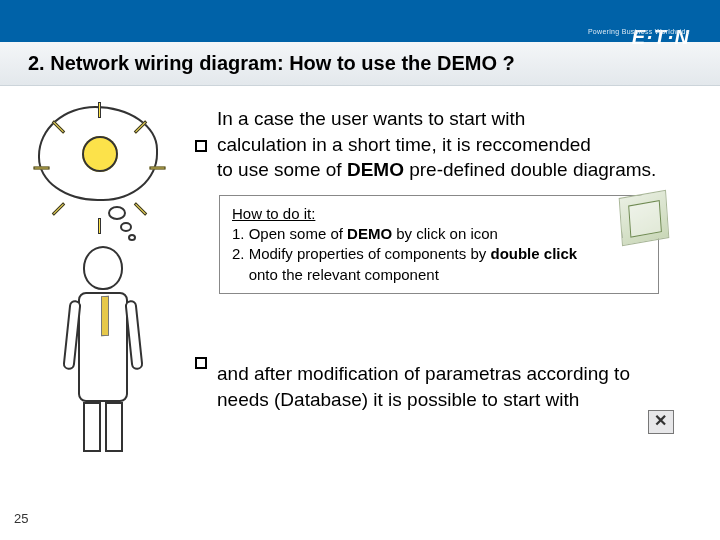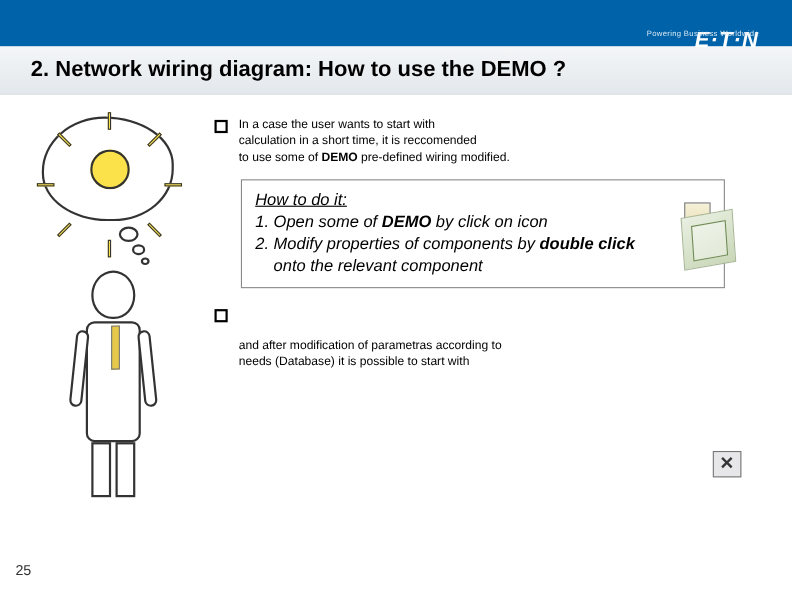--- a/index.html
+++ b/index.html
@@ -155,41 +155,41 @@
     border: 2px solid #333;
     background: #fff;
     margin: 0 2px;
   }
   .right-col {
     margin-left: 165px;
     width: 490px;
   }
   .bullet {
     display: flex;
-    font-size: 11px;
+    font-size: 19px;
     line-height: 1.35;
     margin-bottom: 12px;
+    align-items: center;
   }
   .bullet .sq {
     width: 12px;
     height: 12px;
     border: 2px solid #000;
     flex: 0 0 12px;
     margin-top: 3px;
     margin-right: 10px;
   }
   .howto-box {
     border: 1px solid #888;
     padding: 8px 12px;
     margin: 6px 0 16px 24px;
     width: 440px;
     font-size: 15px;
     line-height: 1.35;
     position: relative;
-    font-style: italic;
   }
   .howto-box .howto-title {
     text-decoration: underline;
   }
   .howto-box .demo-icon-wrap {
     position: absolute;
     right: 12px;
     top: 20px;
   }
   .mini-icon {
@@ -304,21 +304,21 @@
     </div>
   </div>
 
   <div class="right-col">
 
     <div class="bullet">
       <div class="sq"></div>
       <div>
         <span>In a case the user wants to start with</span><br>
         <span>calculation in a short time, it is reccomended</span><br>
-        <span>to use some of </span><b>DEMO</b><span> pre-defined wiring modified.</span>
+        <span>to use some of </span><b>DEMO</b><span> pre-defined double diagrams.</span>
       </div>
     </div>
 
     <div class="howto-box">
       <span class="howto-title">How to do it:</span><br>
       <span>1. Open some of </span><b>DEMO</b><span> by click on icon</span><br>
       <span>2. Modify properties of components by </span><b>double click</b><br>
       &nbsp;&nbsp;&nbsp;&nbsp;<span>onto the relevant component</span>
       <span class="demo-icon-wrap">
         <span class="mini-icon"></span>

